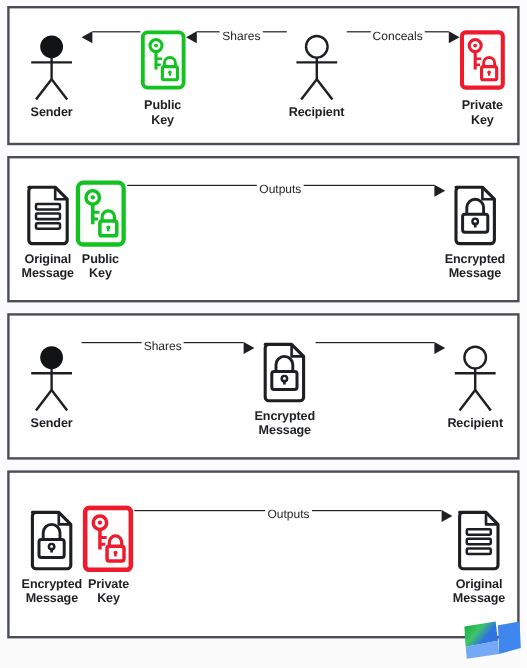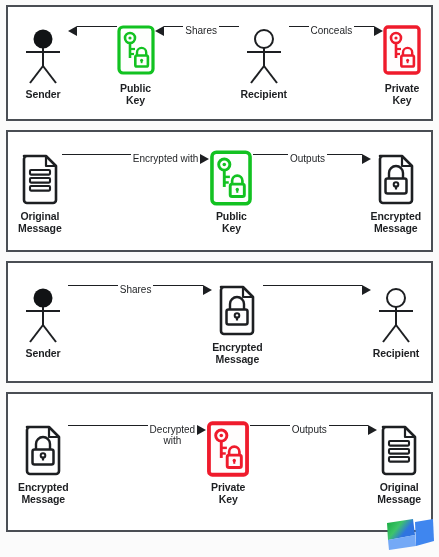--- a/index.html
+++ b/index.html
@@ -218,25 +218,20 @@
           <path d="M27 5 v10 h10" fill="none" stroke="#1d1f22" stroke-width="2.2" stroke-linejoin="round"></path>
           <rect x="11" y="19" width="20" height="4.6" rx="1" fill="none" stroke="#1d1f22" stroke-width="2.1"></rect>
           <rect x="11" y="27" width="20" height="4.6" rx="1" fill="none" stroke="#1d1f22" stroke-width="2.1"></rect>
           <rect x="11" y="35" width="20" height="4.6" rx="1" fill="none" stroke="#1d1f22" stroke-width="2.1"></rect>
         </svg>
       </div>
       <div class="caption">Original
 Message</div>
     </div>
 
-    <div class="conn">
-      <div class="line"></div>
-      <div class="lbl">Encrypted with</div>
-      <div class="arrowhead right"></div>
-    </div>
 
     <div class="node">
       <div class="glyph">
         <svg width="44" height="56" viewBox="0 0 38 50">
           <rect x="2" y="2" width="34" height="46" rx="4" fill="#fdfffd" stroke="#12c221" stroke-width="3.2"></rect>
           <circle cx="13" cy="13" r="5" fill="none" stroke="#12c221" stroke-width="2.6"></circle>
           <circle cx="13" cy="13" r="1.6" fill="#12c221"></circle>
           <line x1="13" y1="18" x2="13" y2="33" stroke="#12c221" stroke-width="2.6"></line>
           <line x1="13" y1="24" x2="18" y2="24" stroke="#12c221" stroke-width="2.2"></line>
           <line x1="13" y1="29" x2="17" y2="29" stroke="#12c221" stroke-width="2.2"></line>
@@ -339,26 +334,20 @@
           <path d="M14 28 v-6 a7 7 0 0 1 14 0 v6" fill="none" stroke="#1d1f22" stroke-width="2.4"></path>
           <rect x="10.5" y="27.5" width="21" height="15" rx="2" fill="none" stroke="#1d1f22" stroke-width="2.5"></rect>
           <circle cx="21" cy="33.5" r="2.3" fill="none" stroke="#1d1f22" stroke-width="2"></circle>
           <line x1="21" y1="34.5" x2="21" y2="38.5" stroke="#1d1f22" stroke-width="2.2"></line>
         </svg>
       </div>
       <div class="caption">Encrypted
 Message</div>
     </div>
 
-    <div class="conn">
-      <div class="line"></div>
-      <div class="lbl">Decrypted
-with</div>
-      <div class="arrowhead right"></div>
-    </div>
 
     <div class="node">
       <div class="glyph">
         <svg width="44" height="56" viewBox="0 0 38 50">
           <rect x="2" y="2" width="34" height="46" rx="3" fill="#fffdfd" stroke="#ef1b2c" stroke-width="3.4"></rect>
           <circle cx="13" cy="13" r="5" fill="none" stroke="#ef1b2c" stroke-width="2.6"></circle>
           <circle cx="13" cy="13" r="1.6" fill="#ef1b2c"></circle>
           <line x1="13" y1="18" x2="13" y2="33" stroke="#ef1b2c" stroke-width="2.6"></line>
           <line x1="13" y1="24" x2="18" y2="24" stroke="#ef1b2c" stroke-width="2.2"></line>
           <line x1="13" y1="29" x2="17" y2="29" stroke="#ef1b2c" stroke-width="2.2"></line>

